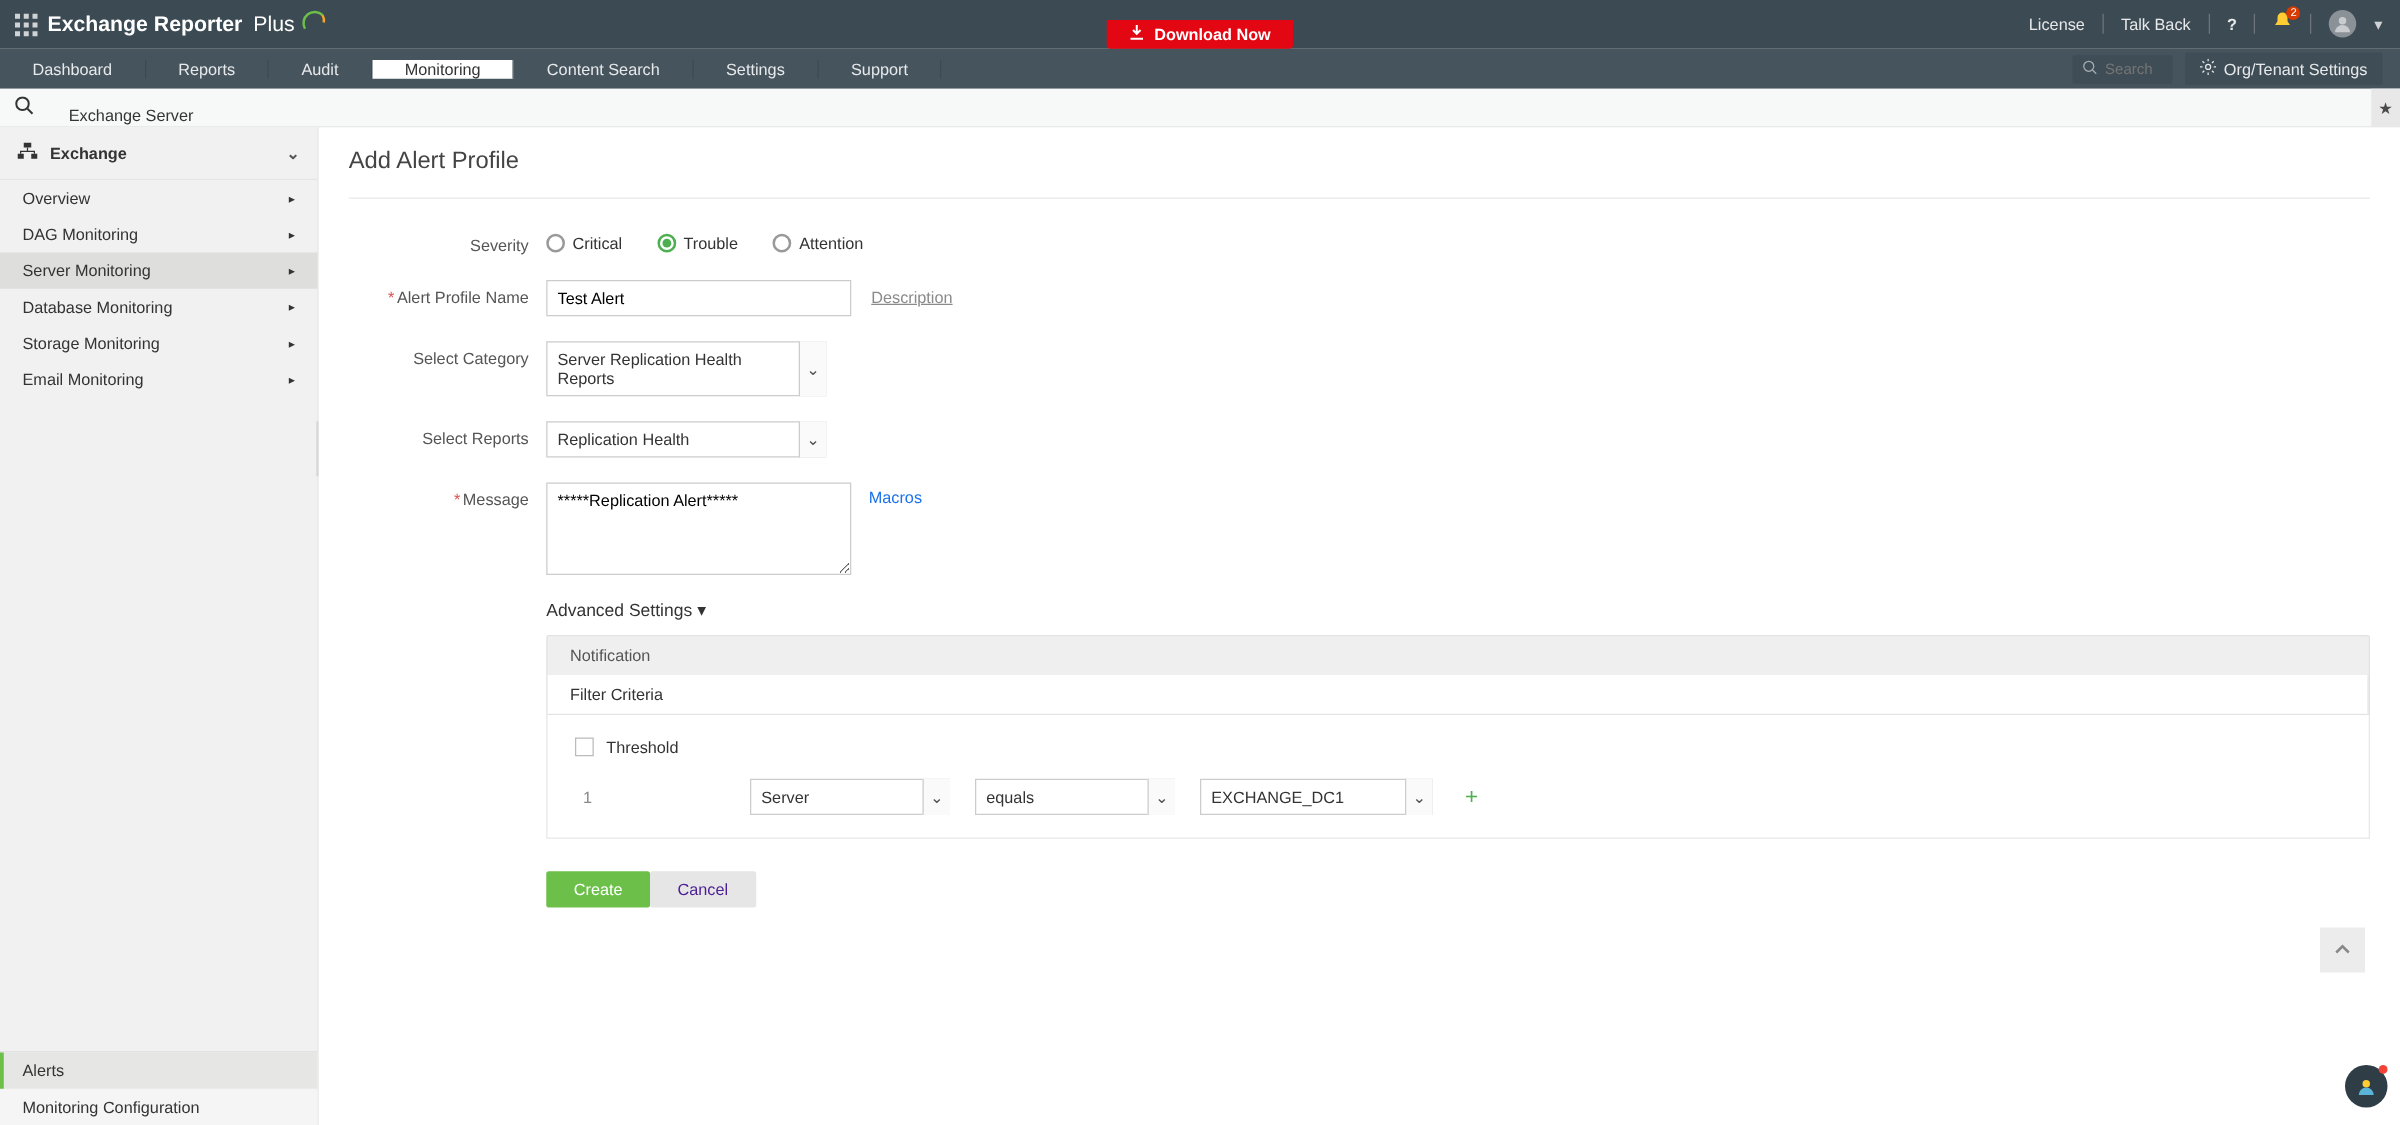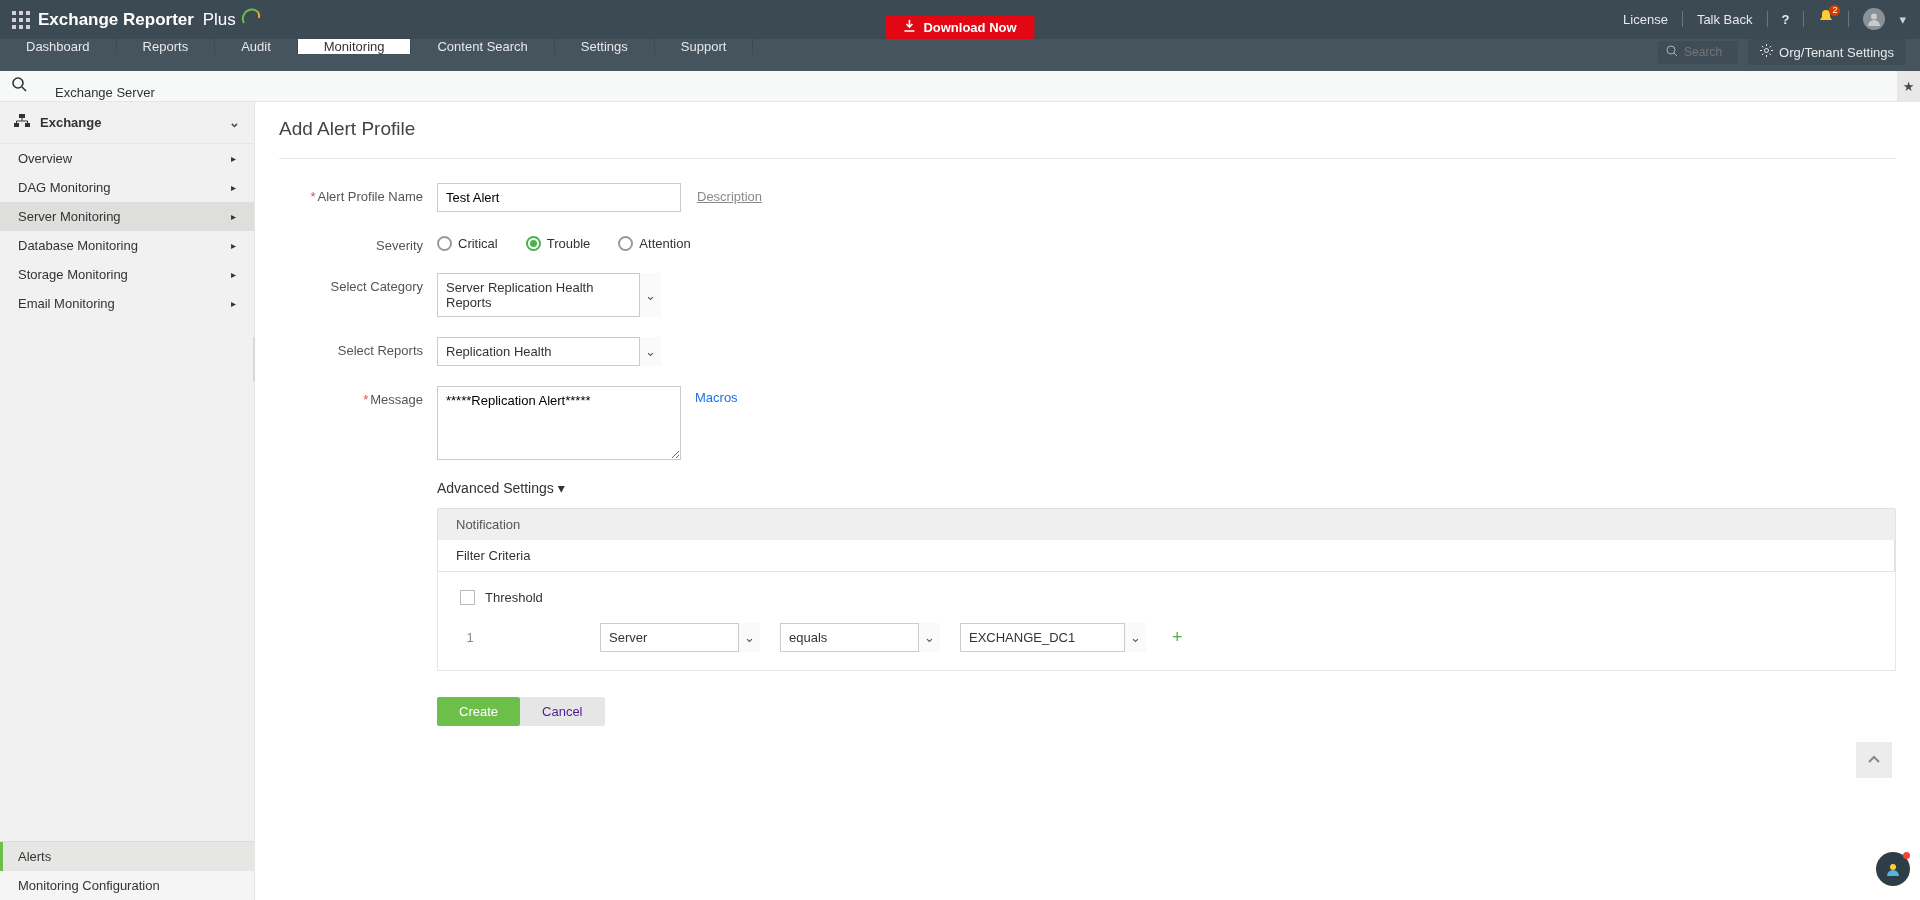--- a/index.html
+++ b/index.html
@@ -33,21 +33,21 @@
   .brand-txt b { font-weight:bold; }
   .logo-arc {display:inline-block; margin-left:2px;}
   .topright { position:absolute; right:14px; top:8px; display:flex; align-items:center; gap:14px; color:#e7e9ea; font-size:13px;}
   .topright .sep { width:1px; height:16px; background:#6c757c; }
   .bell { position:relative; color:#ffcc33; font-size:16px;}
   .bell-badge{ position:absolute; top:-4px; right:-6px; background:#d83b01; color:#fff; font-size:9px; border-radius:50%; padding:0 3px; line-height:11px;}
   .avatar { width:22px; height:22px; border-radius:50%; background:#8a9197; display:inline-flex; align-items:center; justify-content:center;}
   .avatar svg{opacity:.9;}
 
   
-  .navbar { background:#46545e; height:32px; display:flex; align-items:flex-start; }
+  .navbar { background:#46545e; height:32px; display:flex; align-items:center; }
   .navbar .tab {
     border-right:1px solid #3c4a53;
     color:#e7e9ea; padding:0 26px; display:flex; align-items:center; cursor:pointer; font-size:13px;
   }
   .navbar .tab.active { background:#fff; color:#333; }
   .nav-right { margin-left:auto; display:flex; align-items:center; gap:10px; padding-right:14px;}
   .search-box { background:#3f4d56; border-radius:2px; display:flex; align-items:center; padding:4px 8px; gap:6px; width:80px; color:#a8afb4;}
   .search-box input { background:transparent; border:none; color:#fff; width:48px; outline:none; font-size:12px;}
   .org-btn { background:#3f4d56; color:#e7e9ea; border:none; padding:5px 12px; border-radius:2px; cursor:pointer; display:flex; align-items:center; gap:6px; font-size:13px;}
 
@@ -263,41 +263,41 @@
       </ul>
   </div>
 
   <div class="main">
     <h1 class="page-title">Add Alert Profile</h1>
     <hr class="divider">
 
     <div style="padding-left:8px;">
 
     <div class="form-row">
-      <div class="form-label"><span class="req">*</span><span>Alert Profile Name</span></div>
-      <input class="text-input" value="Test Alert" style="">
-      <span class="desc-link">Description</span>
-    </div>
-
-    <div class="form-row">
       <div class="form-label">Severity</div>
       <div class="radio-group" id="severity-radios">
             <div class="radio">
               <span class="radio-circle"></span>
               <span>Critical</span>
             </div>
             <div class="radio selected">
               <span class="radio-circle"></span>
               <span>Trouble</span>
             </div>
             <div class="radio">
               <span class="radio-circle"></span>
               <span>Attention</span>
             </div>
           </div>
+    </div>
+
+    <div class="form-row">
+      <div class="form-label"><span class="req">*</span><span>Alert Profile Name</span></div>
+      <input class="text-input" value="Test Alert" style="">
+      <span class="desc-link">Description</span>
     </div>
 
     <div class="form-row">
       <div class="form-label">Select Category</div>
       <div class="select-wrap">
         <div class="select-box">Server Replication Health Reports</div>
         <div class="select-caret">⌄</div>
       </div>
     </div>
 

